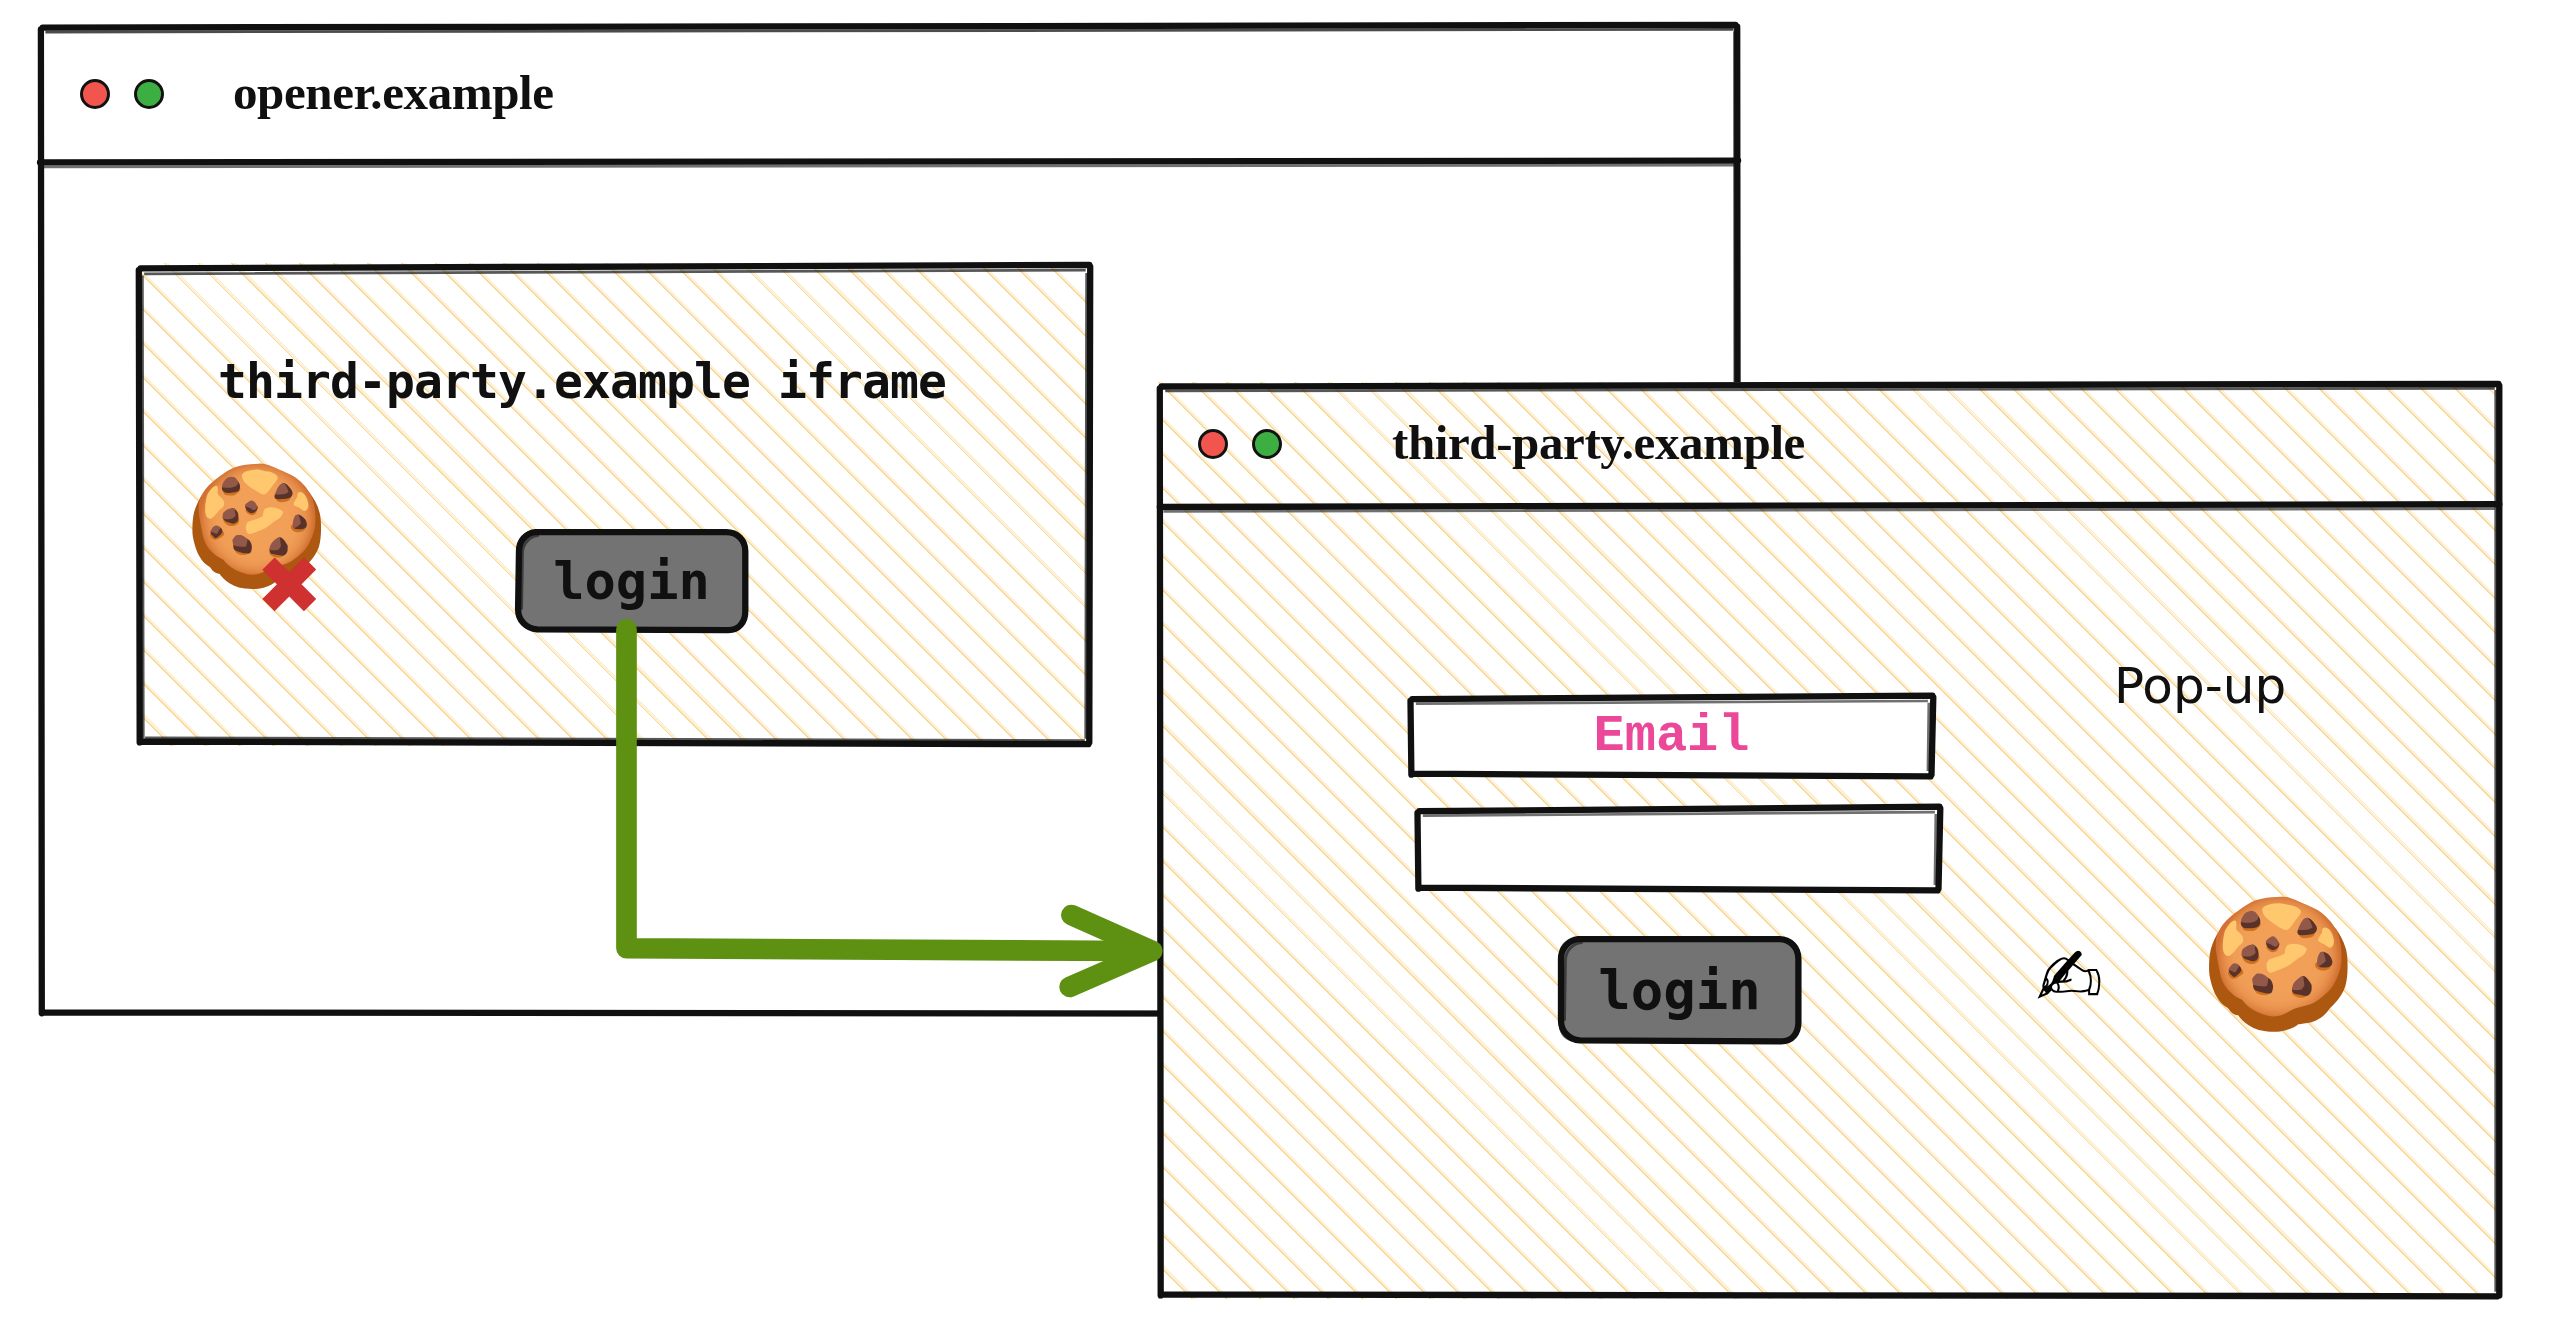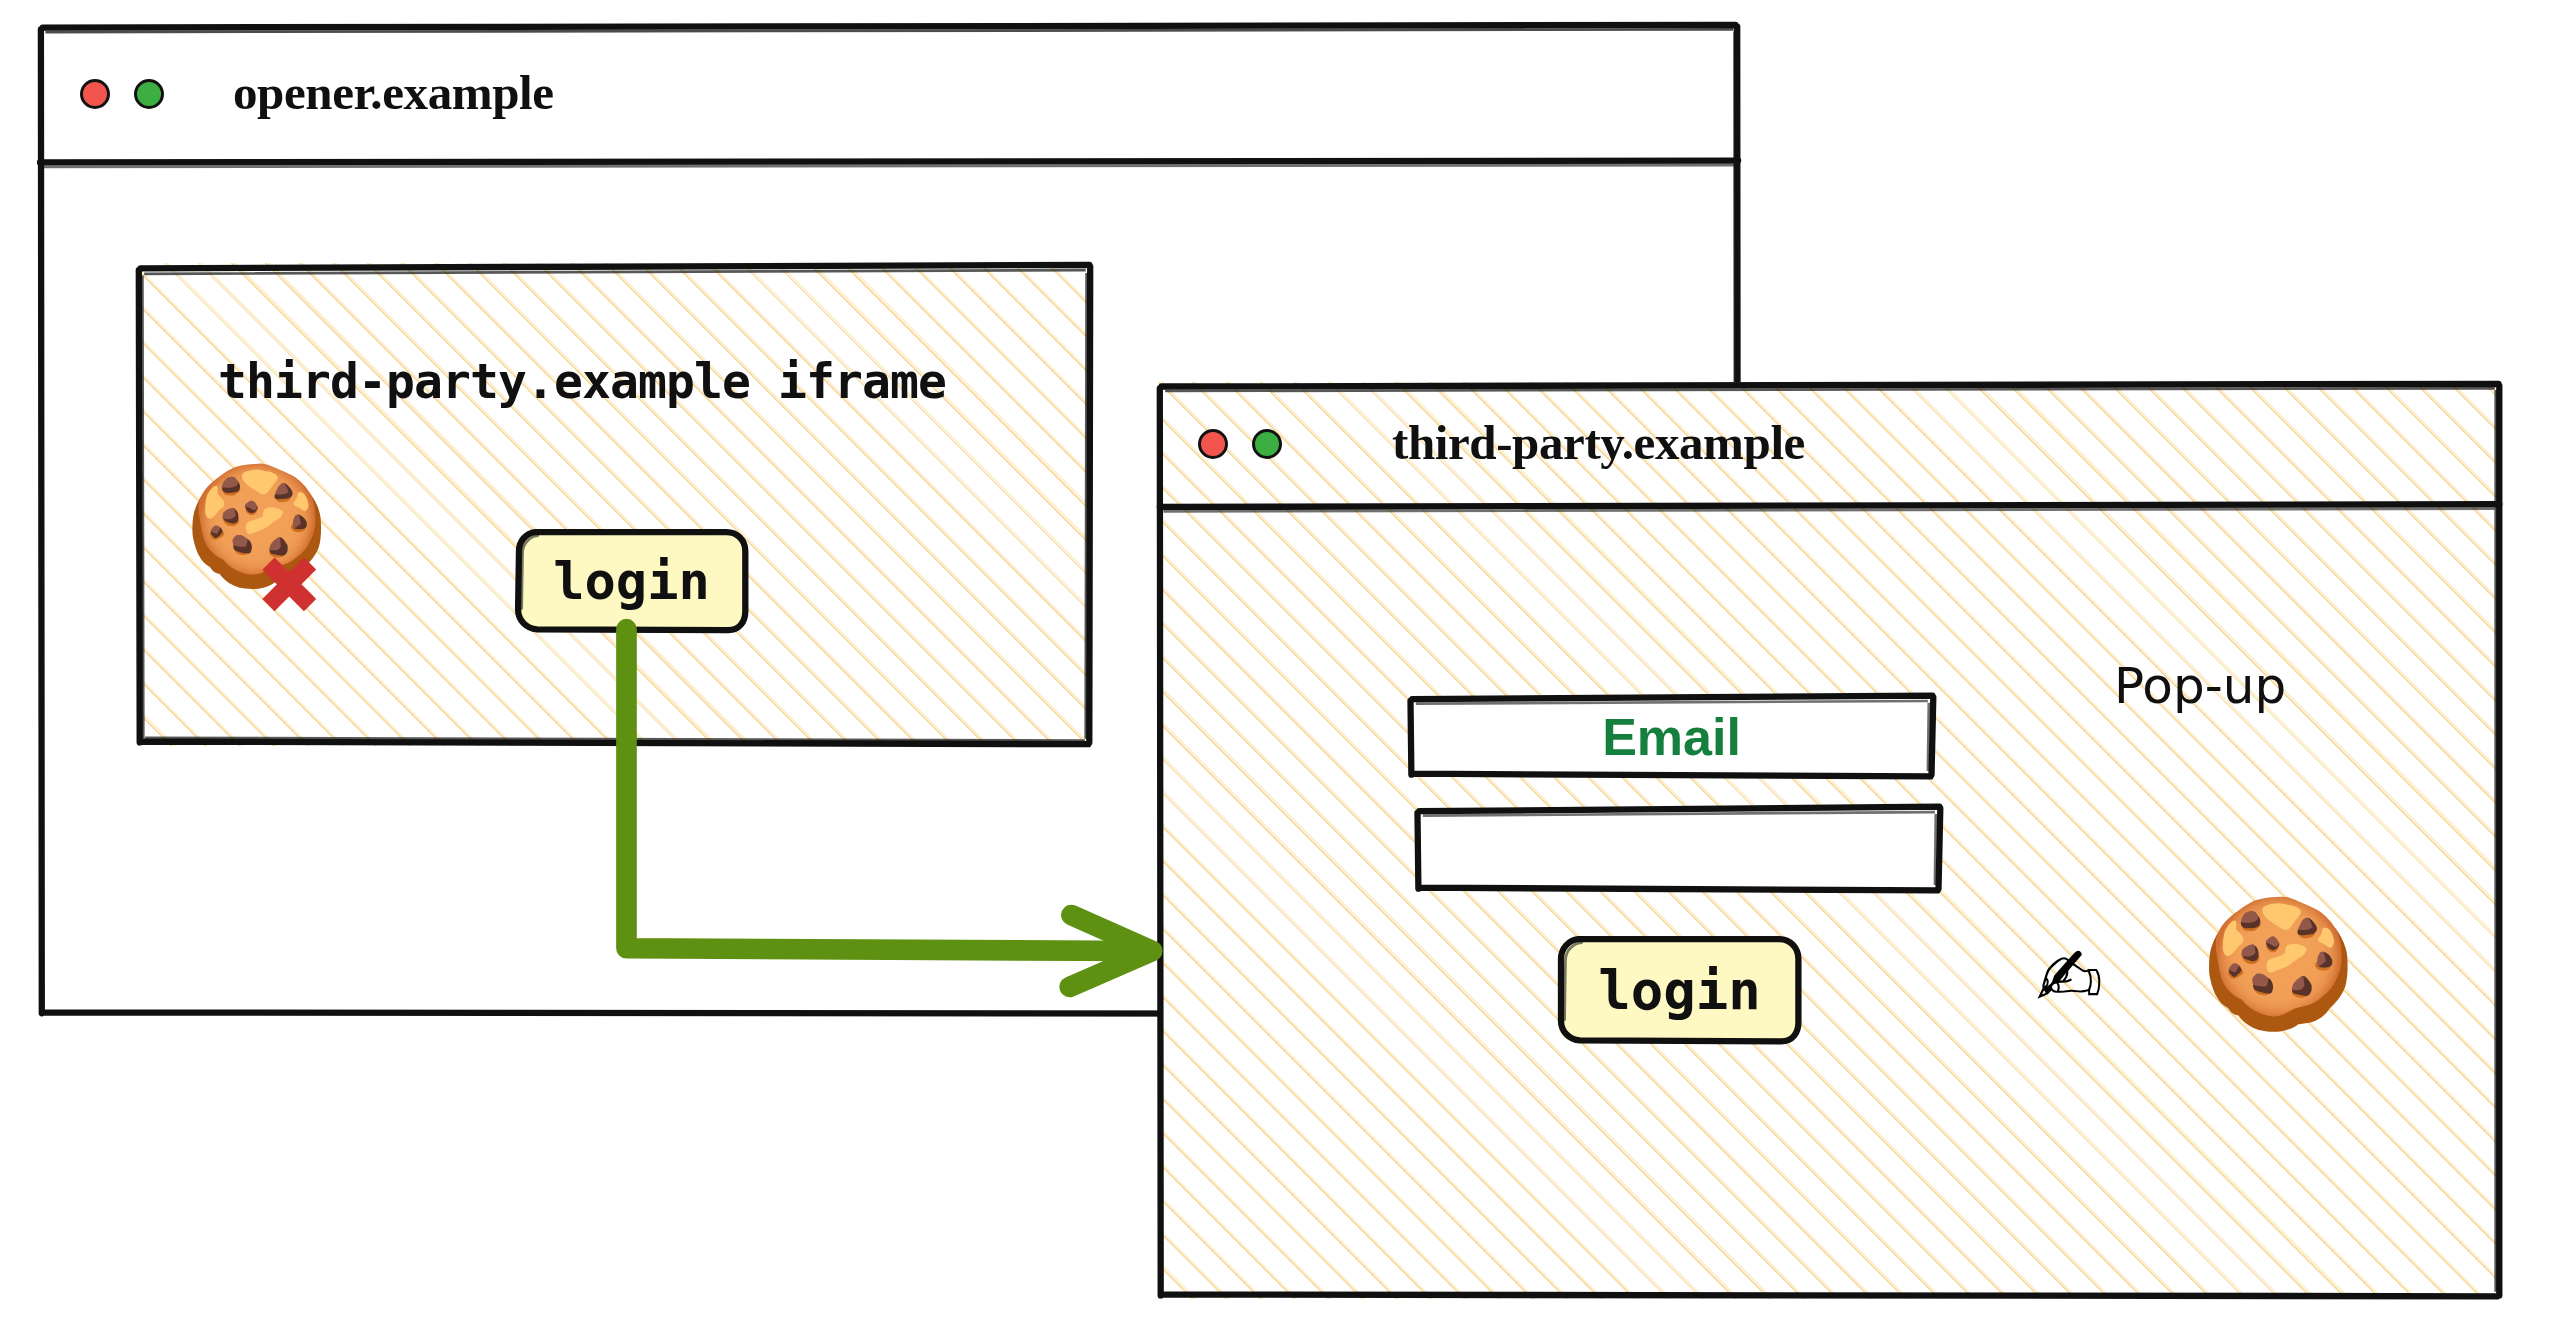--- a/index.html
+++ b/index.html
@@ -136,21 +136,21 @@
   
   .emoji {
     position: absolute;
     line-height: 1;
     user-select: none;
   }
 
   
   .login-btn {
     position: absolute;
-    background: #fef9c3;
+    background: #737373;
     border-radius: 16px;
     display: flex;
     align-items: center;
     justify-content: center;
     font-family: "DejaVu Sans Mono", monospace;
     font-weight: 700;
     color: #101010;
   }
   .login-btn > svg {
     position: absolute;
@@ -179,24 +179,24 @@
     z-index: 8;
   }
 
   
   .field {
     position: absolute;
     background: #ffffff;
     display: flex;
     align-items: center;
     justify-content: center;
-    font-family: Liberation Sans, sans-serif;
+    font-family: Liberation Mono, monospace;
     font-size: 52px;
     font-weight: 700;
-    color: #15803d;
+    color: #ec4899;
     z-index: 8;
   }
   .field > svg {
     position: absolute;
     inset: -5.4px;
     width: calc(100% + 10.8px);
     height: calc(100% + 10.8px);
     overflow: visible;
     pointer-events: none;
   }

